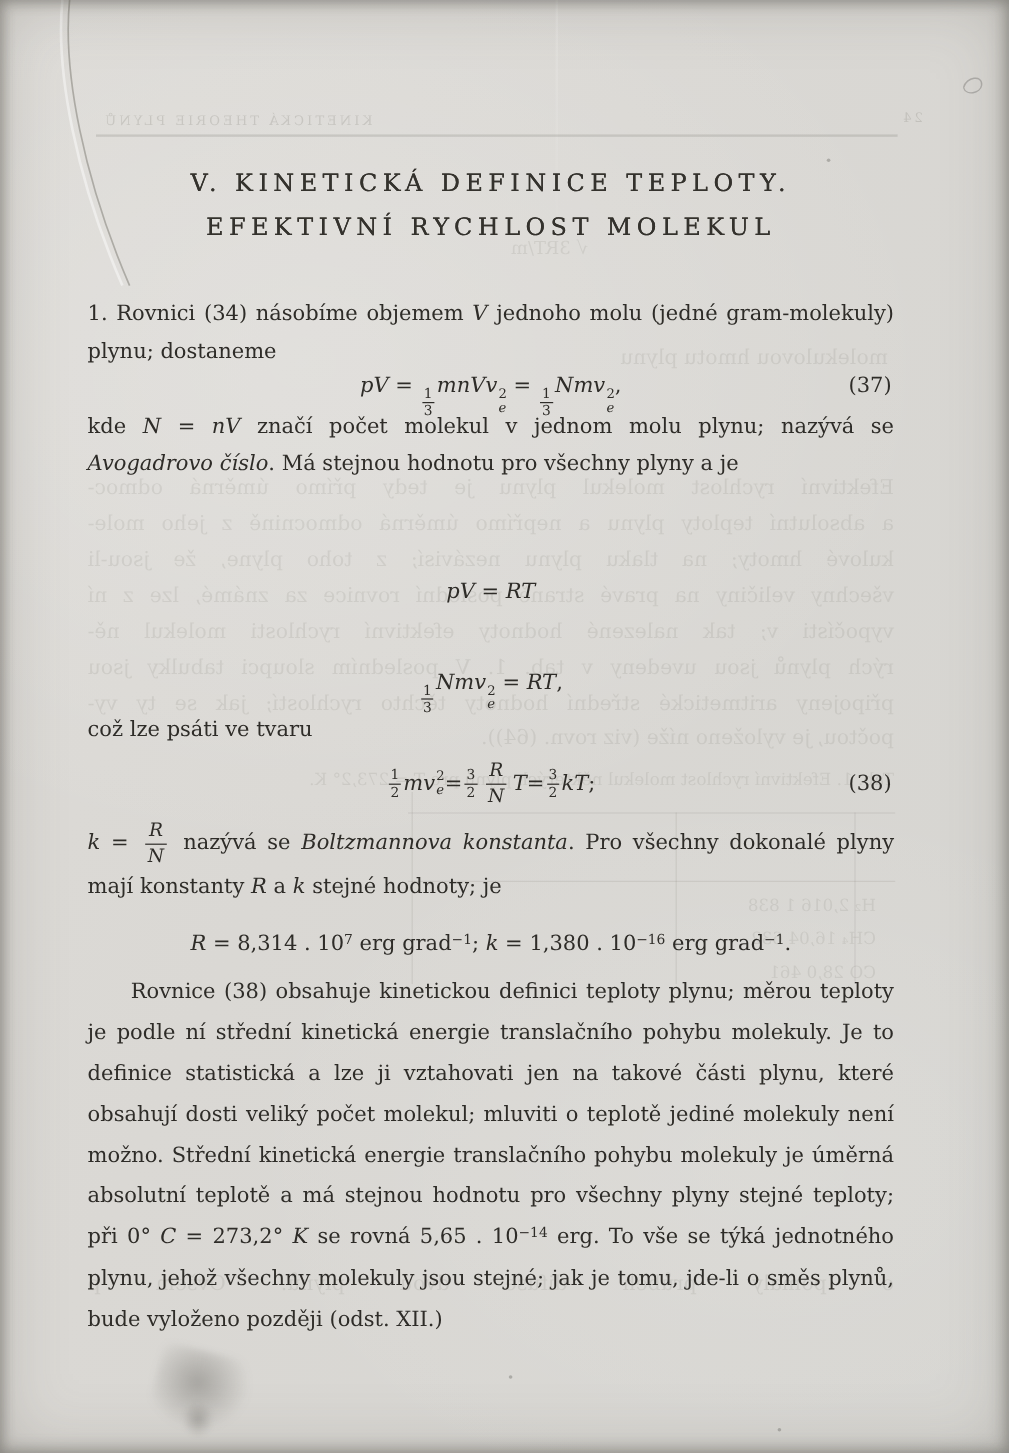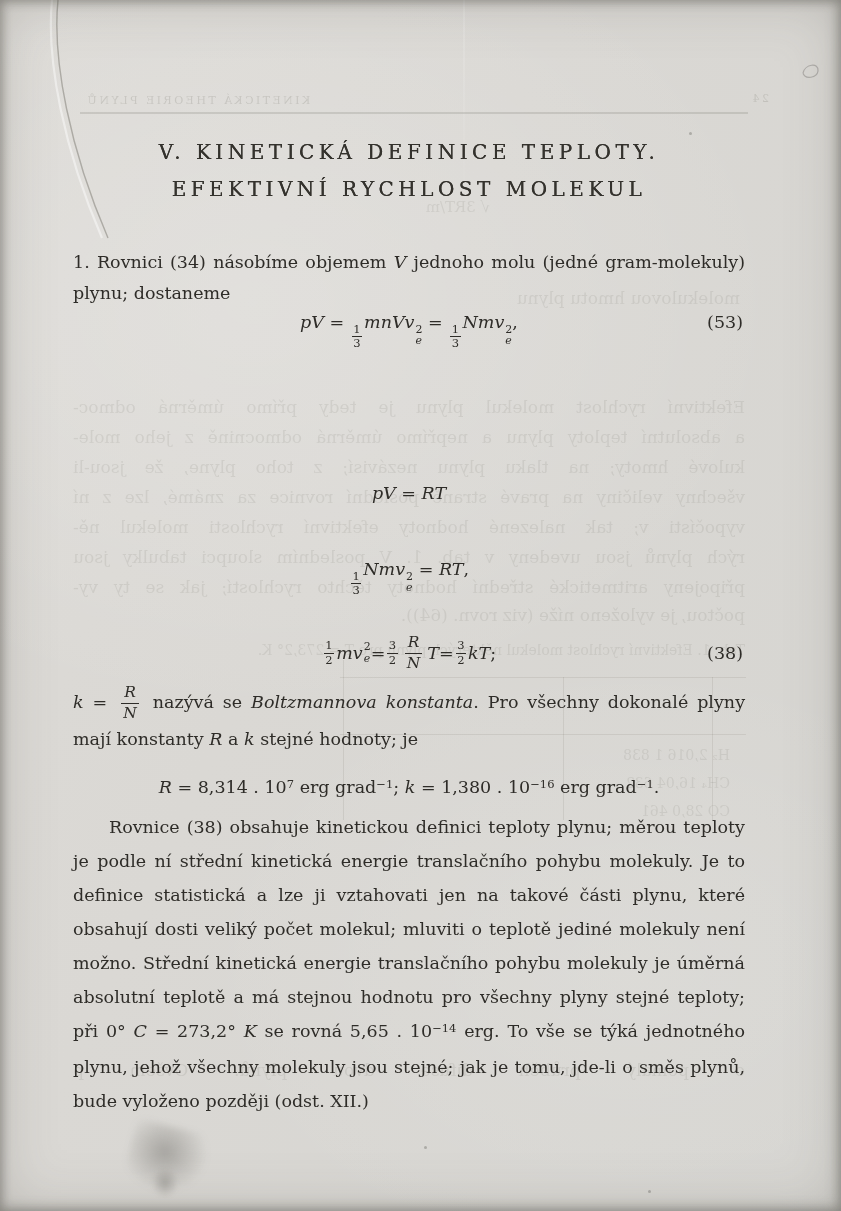--- a/index.html
+++ b/index.html
@@ -128,39 +128,41 @@
         </span><span class="m">mnVv</span><span class="ss">
           <span>2</span>
           <span class="sb">e</span>
         </span><span> = </span><span class="fr">
           <span class="n">1</span>
           <span class="d">3</span>
         </span><span class="m">Nmv</span><span class="ss">
           <span>2</span>
           <span class="sb">e</span>
         </span><span>,</span>
-      <span class="eqno">(53)</span>
-    </div>
-
+      <span class="eqno">(37)</span>
+    </div>
+
+    <div class="para" style="top:341px"><span>kde </span><span class="m">N = nV</span><span> značí počet molekul v jednom molu plynu; nazývá se </span><span class="m">Avogadrovo číslo</span><span>. Má stejnou hodnotu pro všechny plyny a je</span></div>
 
 
 
     <div class="eqrow m" style="top:478px;height:30px;line-height:30px">pV = RT</div>
 
 
     <div class="eqrow" style="top:552px;height:34px;line-height:34px">
       <span class="fr">
           <span class="n">1</span>
           <span class="d">3</span>
         </span><span class="m">Nmv</span><span class="ss">
           <span>2</span>
           <span class="sb">e</span>
         </span><span> = </span><span class="m">RT</span><span>,</span>
     </div>
 
+    <div class="para" style="top:593px">což lze psáti ve tvaru</div>
 
     <div class="eqrow eqflex" style="top:624px;height:58px">
       <span class="fr">
           <span class="n">1</span>
           <span class="d">2</span>
         </span>
         <span class="m">mv</span>
         <span class="ss">
           <span>2</span>
           <span class="sb">e</span>

